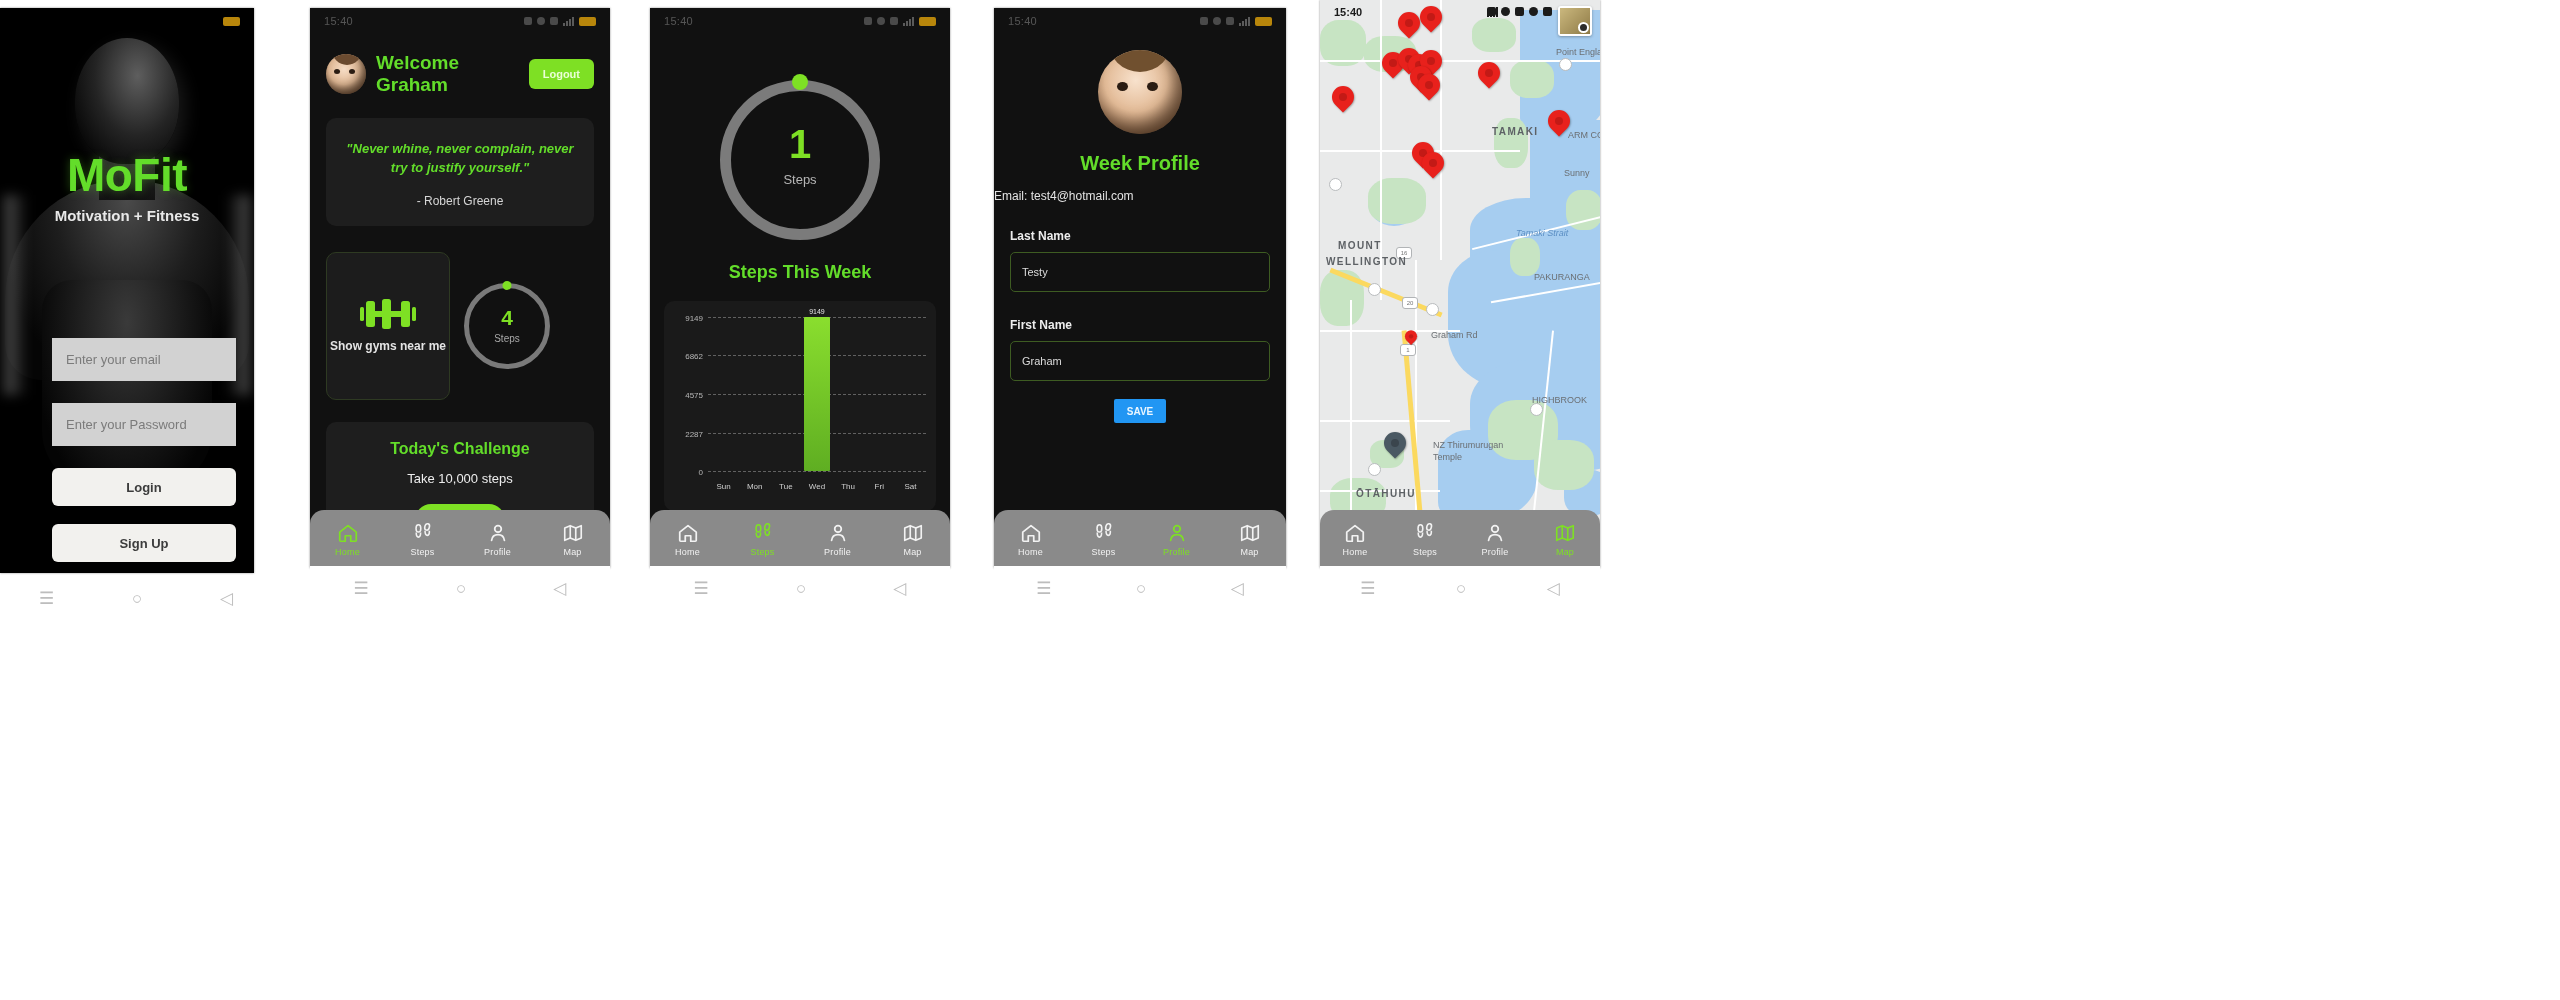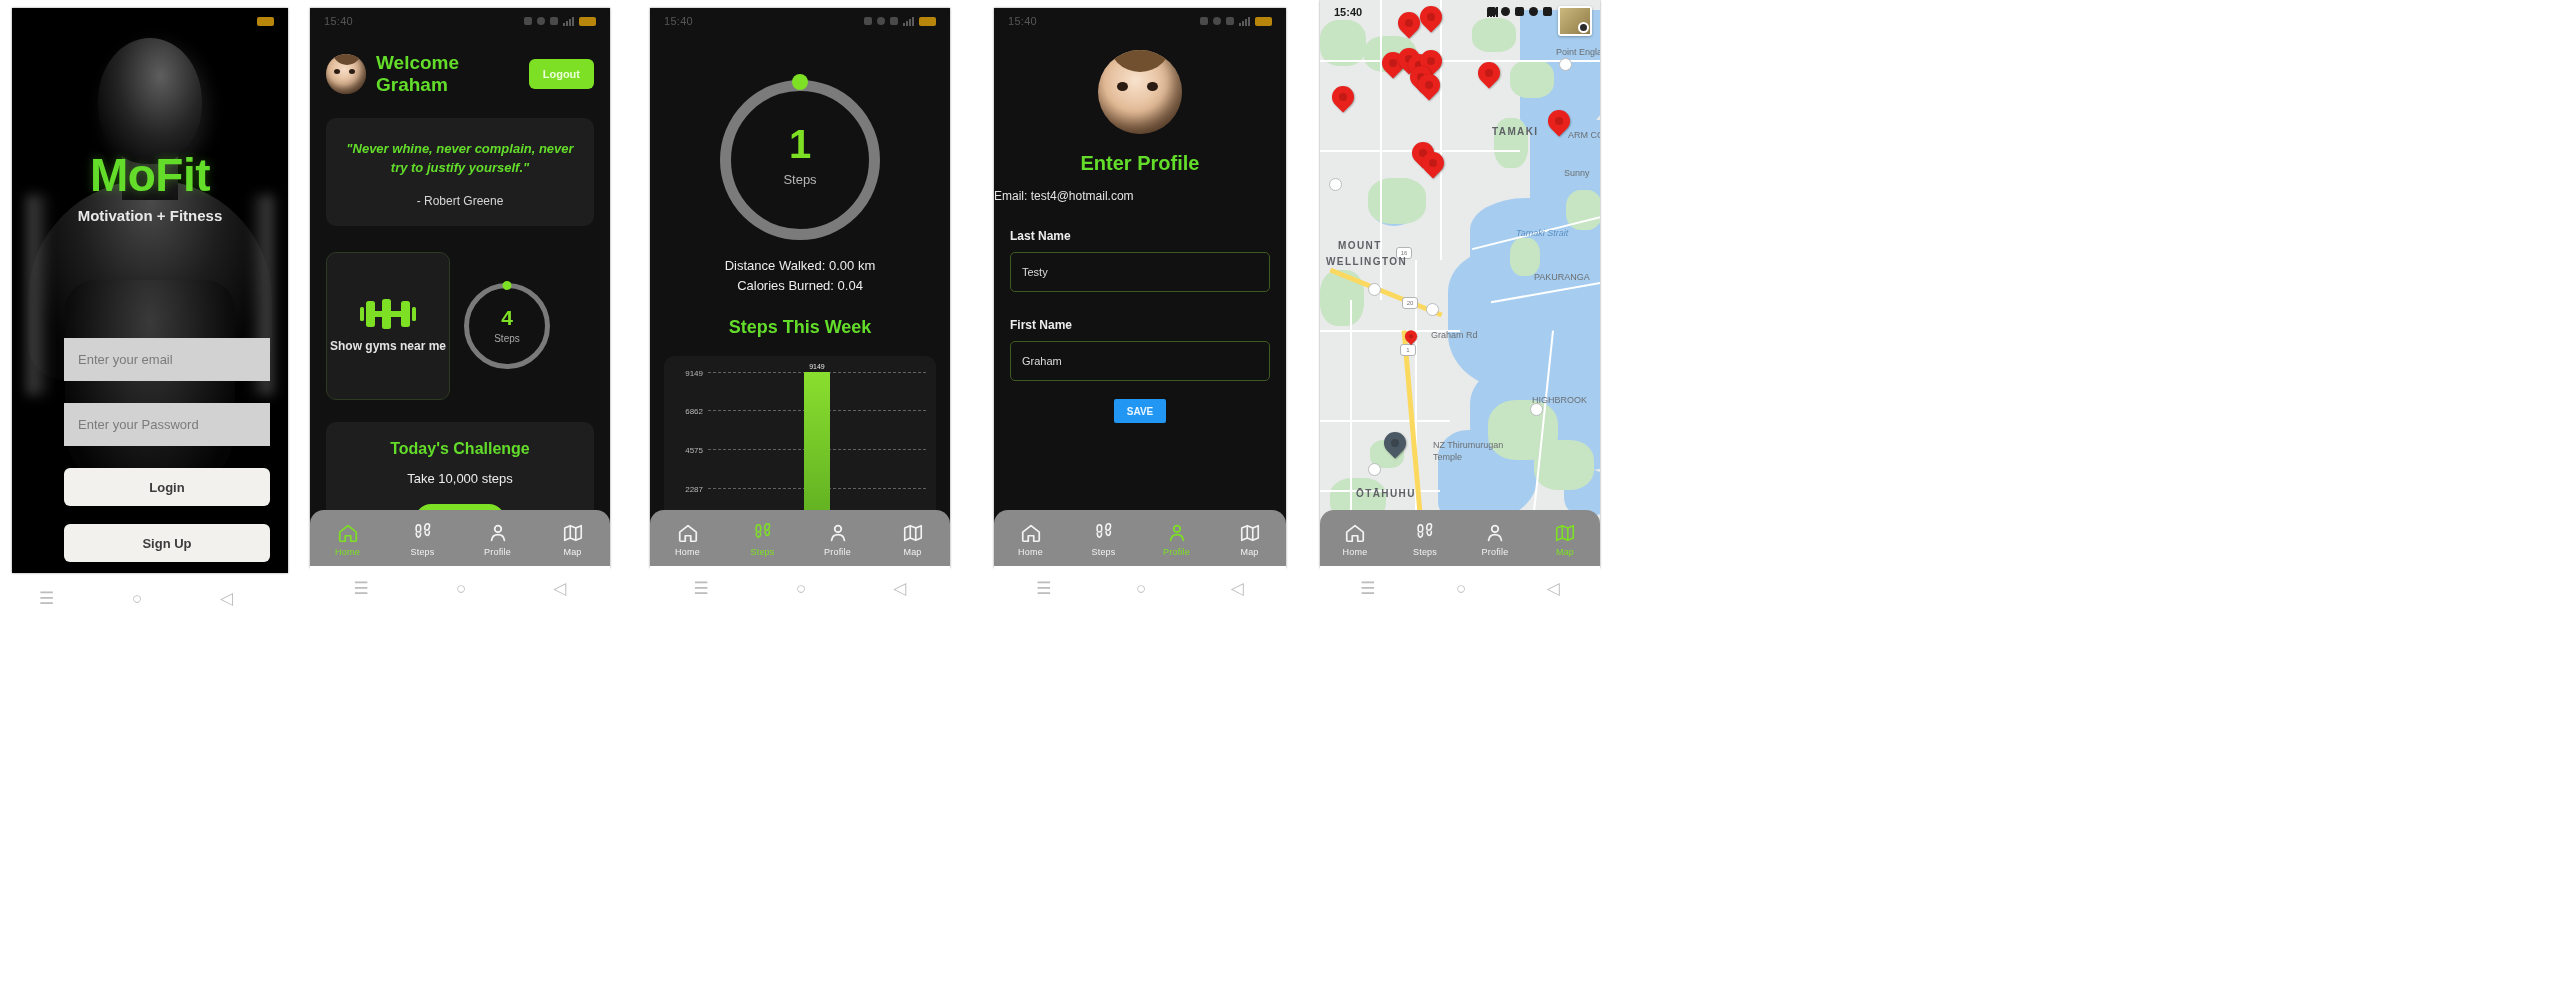--- a/index.html
+++ b/index.html
@@ -266,21 +266,21 @@
   .shield{ position:absolute; width:16px;height:12px;border-radius:3px;
      border:1px solid #b1b4b6; background:#fff; font-size:6px; color:#777;
      display:flex;align-items:center;justify-content:center;}
 </style>
 </head>
 <body>
 
 <div class="board">
 
   <div class="panel-slot" style="width:300px">
-    <div class="phone" style="position:absolute;left:12px;top:8px;width:276px;height:565px">
+    <div class="phone" style="position:absolute;left:0;top:8px;width:254px;height:565px">
       <div class="login-bg">
         <div class="torso">
           <div class="shoulders"></div>
             <div class="body"></div>
           <div class="neck"></div>
             <div class="head"></div>
           <div class="rim-l"></div>
             <div class="rim-r"></div>
         </div>
       </div>
@@ -434,24 +434,20 @@
           </div>
         </div>
 
         <div class="ring-lg">
           <div class="track"></div>
             <div class="dot"></div>
           <div class="rnum">1</div>
           <div class="rlab">Steps</div>
         </div>
 
-        <div class="metrics">
-          <div>Distance Walked: 0.00 km</div>
-          <div>Calories Burned: 0.04</div>
-        </div>
 
         <div class="chart-title">Steps This Week</div>
 
         <div class="chart-card">
           <div class="plot" id="plot">
               <div class="gridline" style="top: 100%;">
                 <span class="ylab" style="top: 0px;">0</span>
               </div>
               <div class="gridline" style="top: 75.0027%;">
                 <span class="ylab" style="top: 0px;">2287</span>
@@ -563,21 +559,21 @@
                 <i></i>
                 <i></i>
                 <i></i>
                 <i></i>
               </span>
             <span class="sb-batt"></span>
           </div>
         </div>
 
         <div class="avatar-lg"></div>
-        <div class="profile-title">Enter Profile</div>
+        <div class="profile-title">Week Profile</div>
         <div class="profile-email">Email: test4@hotmail.com</div>
 
         <div class="field-wrap">
           <div class="field-label">Last Name</div>
           <div class="field-box">Testy</div>
         </div>
         <div class="field-wrap">
           <div class="field-label">First Name</div>
           <div class="field-box">Graham</div>
         </div>

